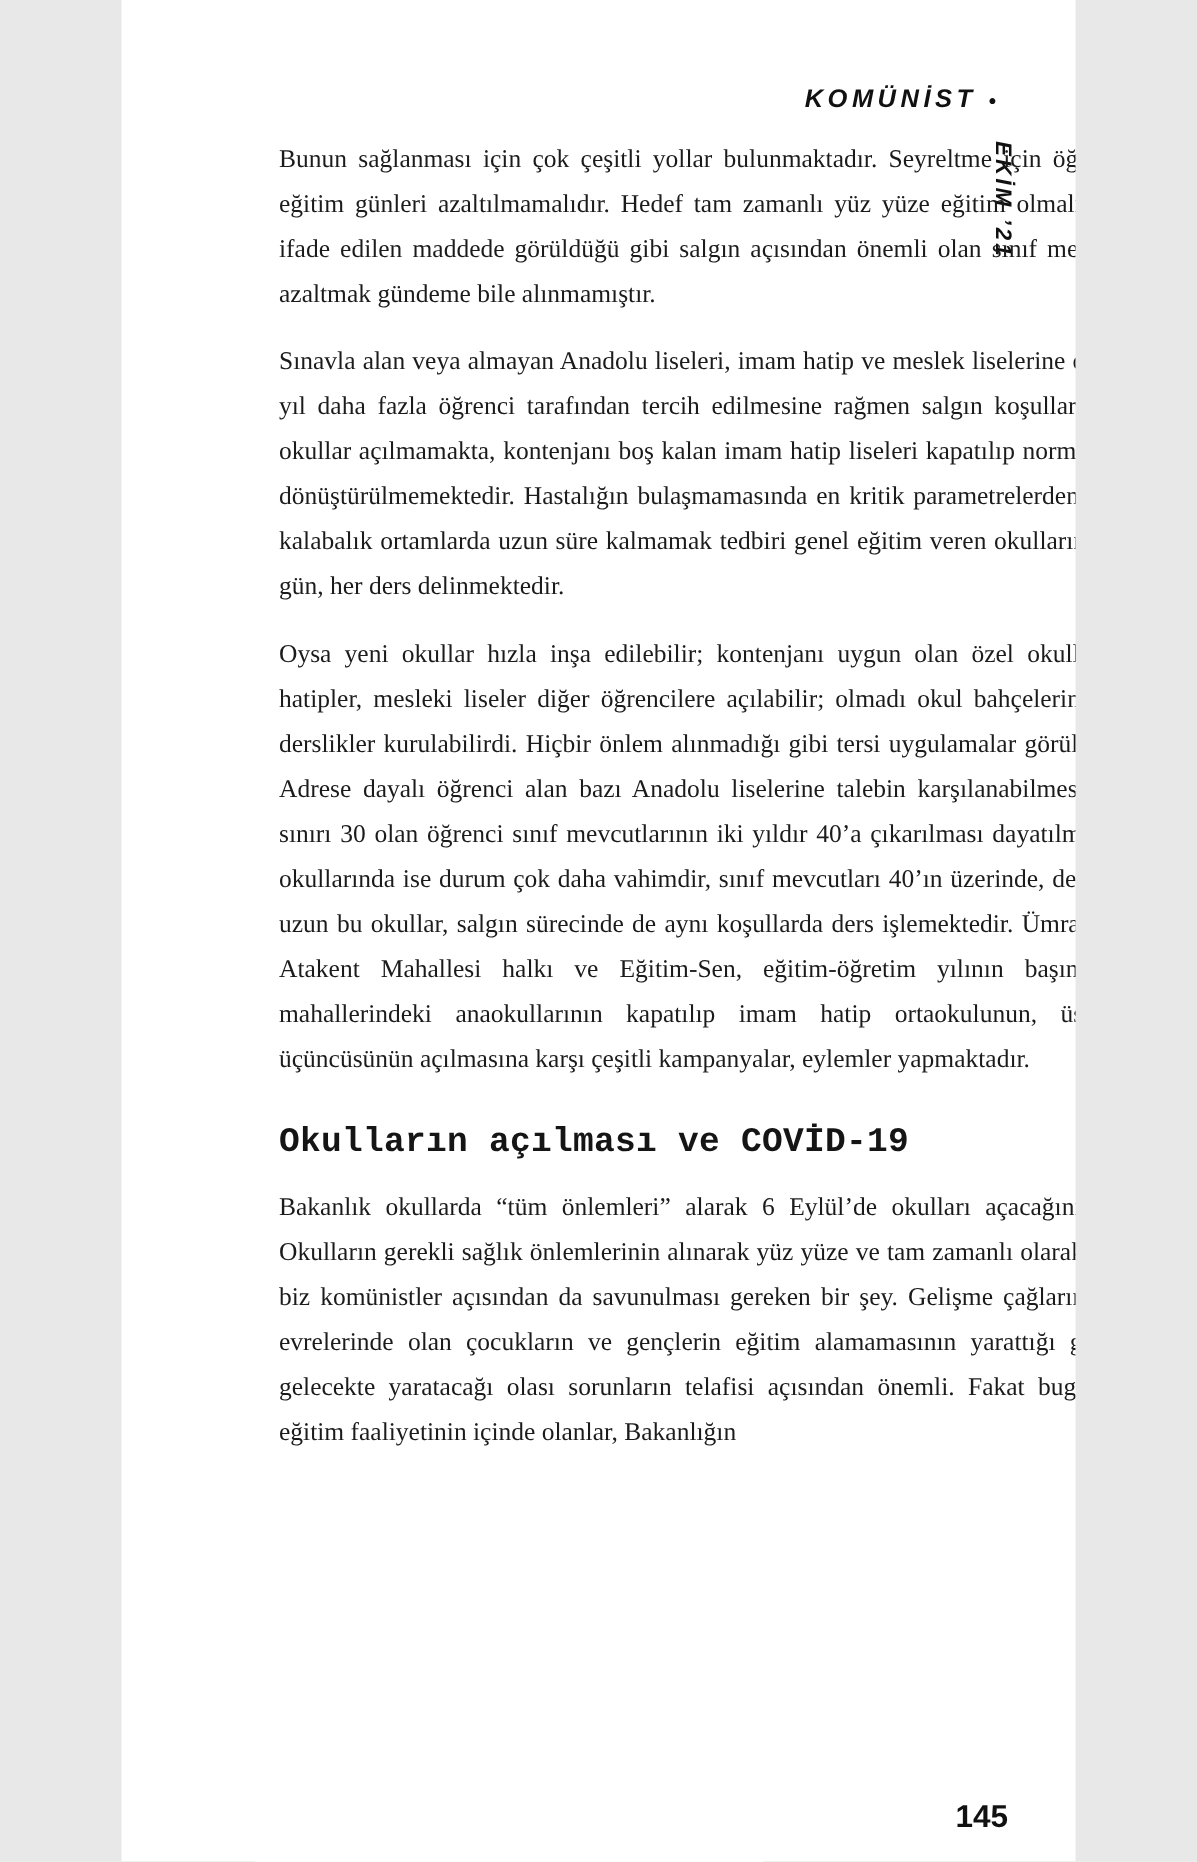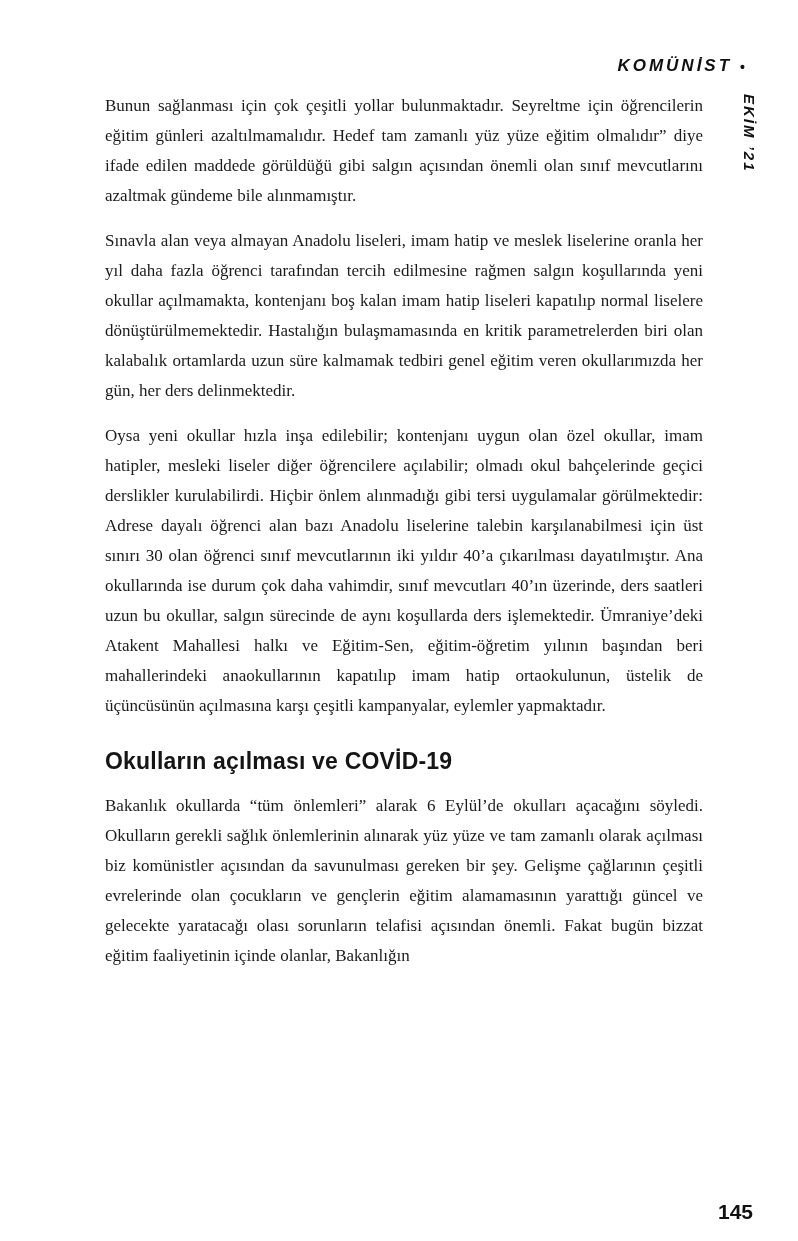--- a/index.html
+++ b/index.html
@@ -1,19 +1,19 @@
 <!DOCTYPE html>
 <html lang="tr"><head>
 <meta charset="utf-8">
 <style>
   * { margin: 0; padding: 0; box-sizing: border-box; }
   html, body { background: #e8e8e8; }
   .page {
     position: relative;
-    width: 798px;
+    width: 636px;
     height: 1241px;
     background: #ffffff;
     color: #1b1b1b;
     overflow: hidden;
     margin: 0 auto;
     font-family: "Liberation Serif", serif;
   }
   .running-head {
     position: absolute;
     top: 56px;
@@ -56,21 +56,21 @@
     width: 598px;
   }
   .text-column p {
     font-size: 17px;
     line-height: 30px;
     text-align: justify;
     margin-bottom: 15px;
     color: #1b1b1b;
   }
   .section-heading {
-    font-family: Liberation Sans, sans-serif;
+    font-family: Liberation Mono, monospace;
     font-weight: 700;
     font-size: 23px;
     color: #151515;
     margin-top: 27px;
     margin-bottom: 16px;
     letter-spacing: 0.2px;
   }
   .page-number {
     position: absolute;
     top: 1152px;

